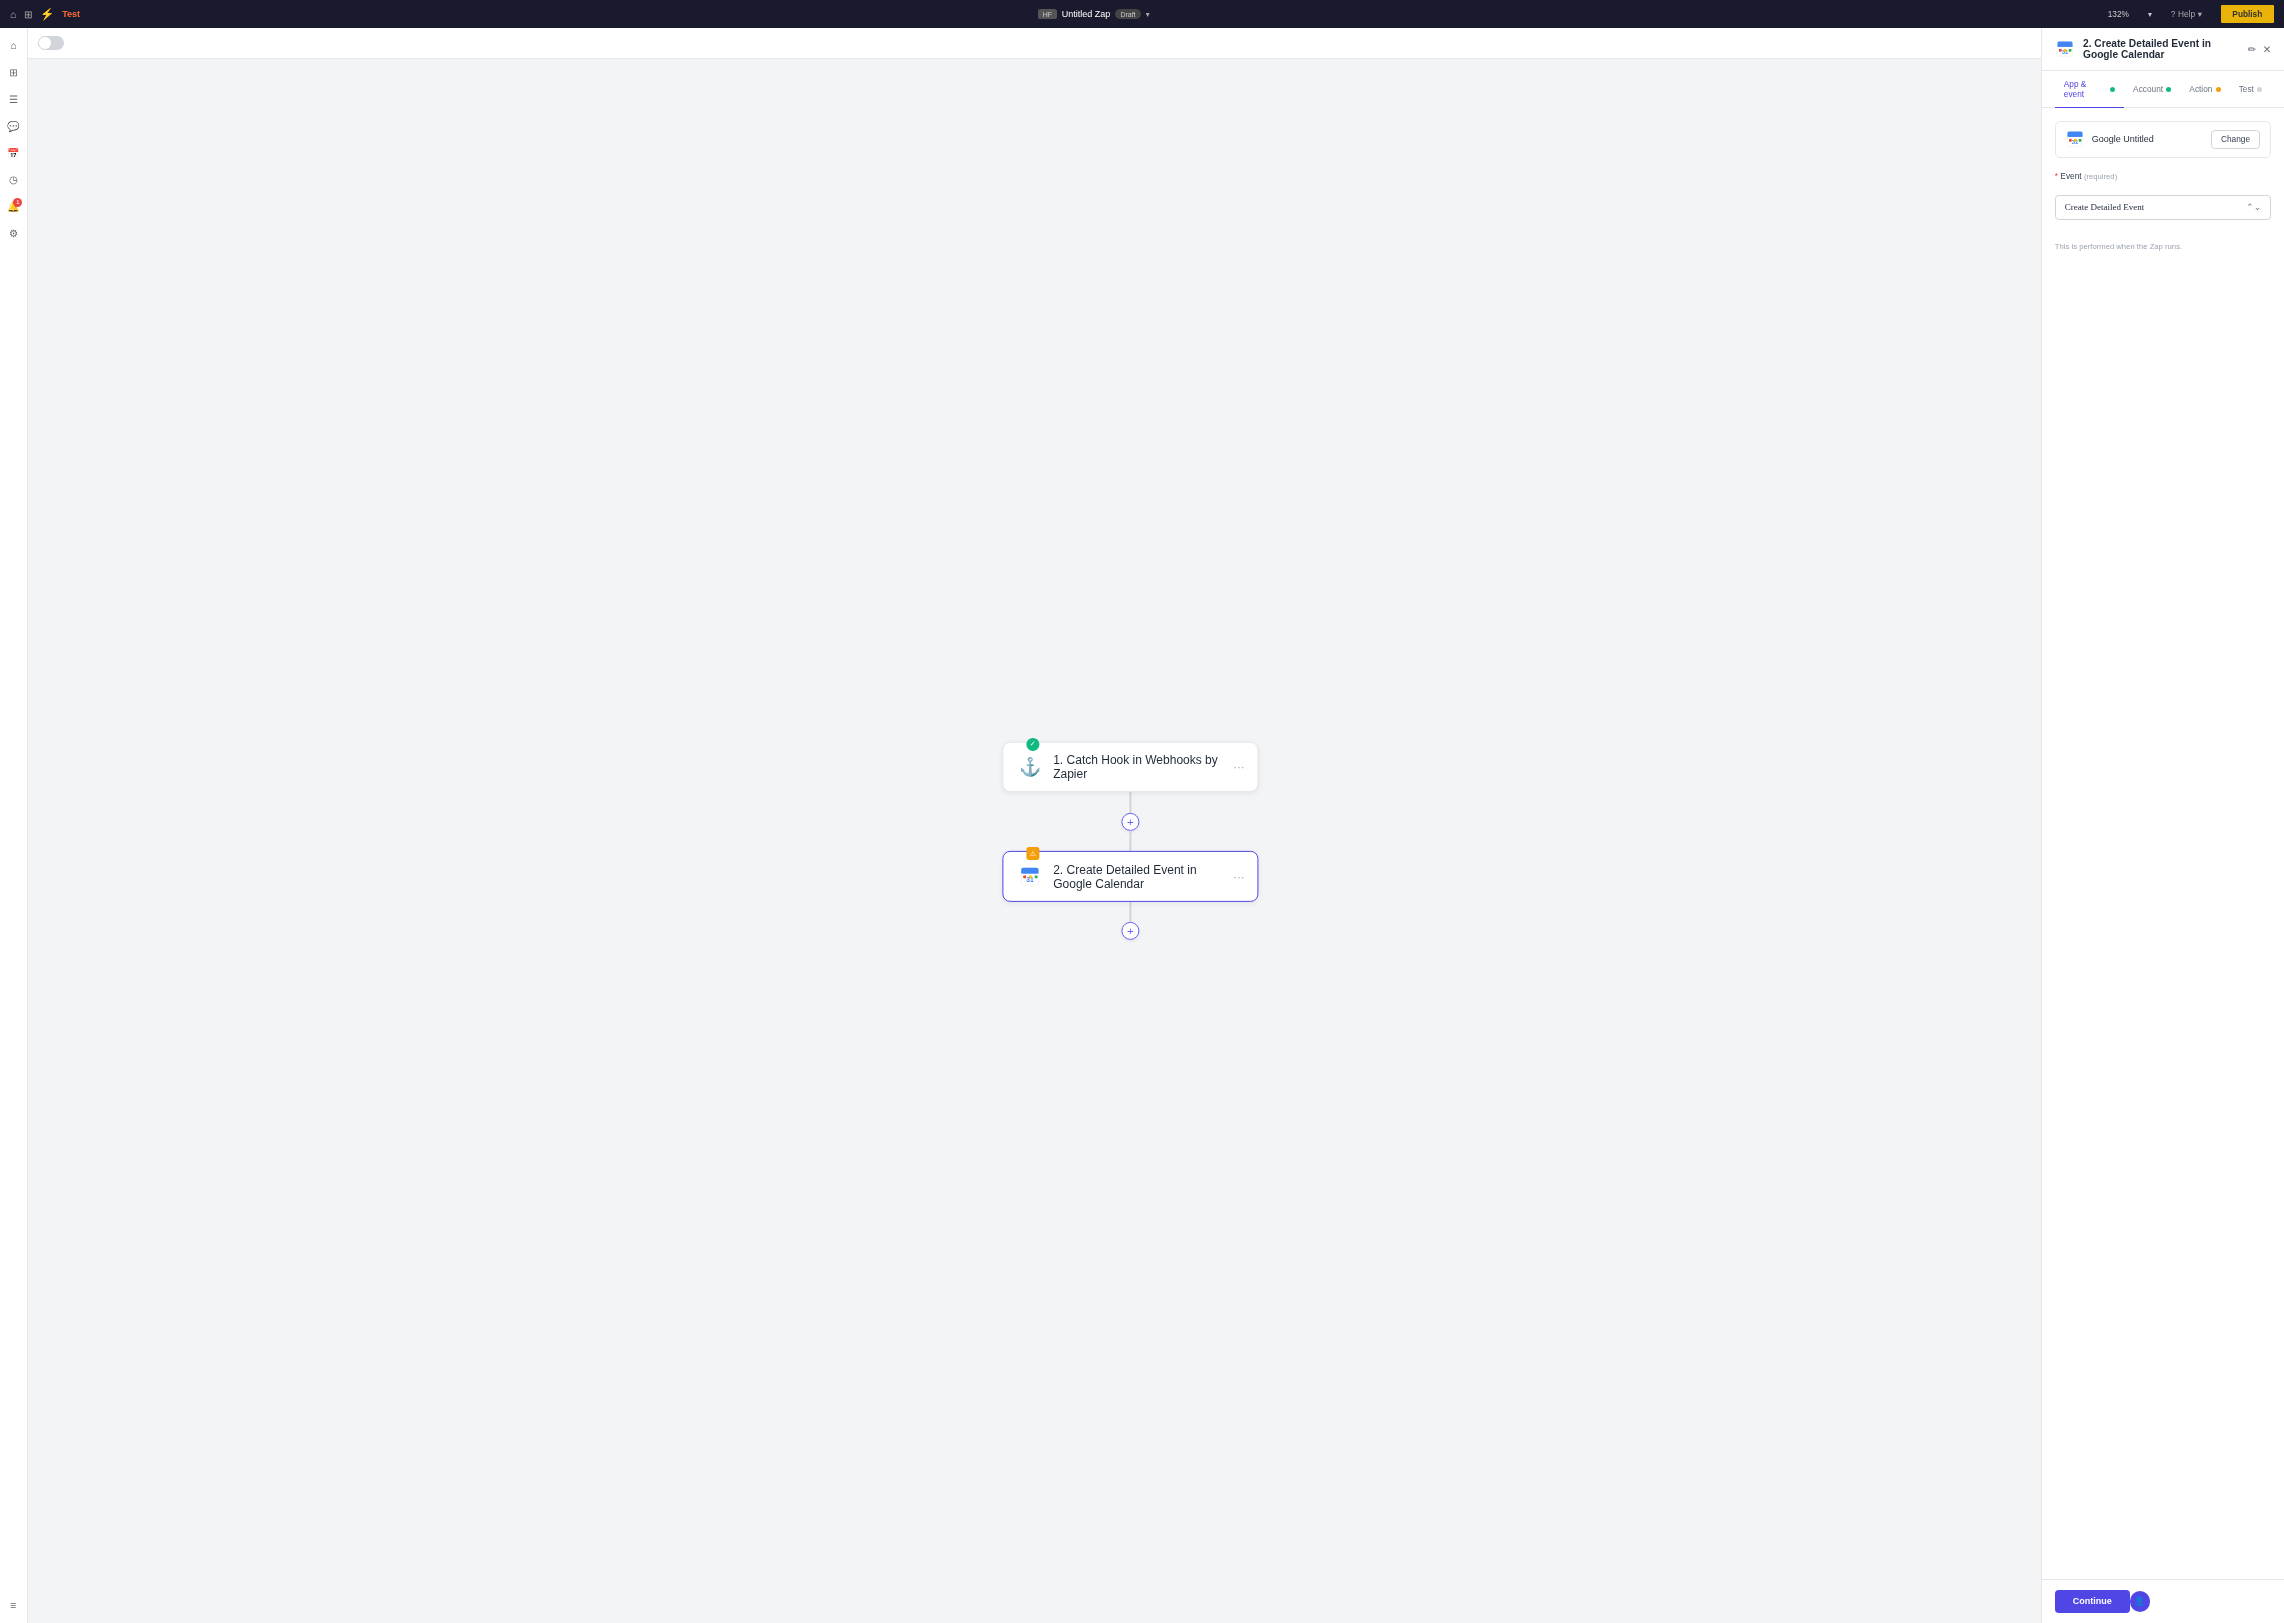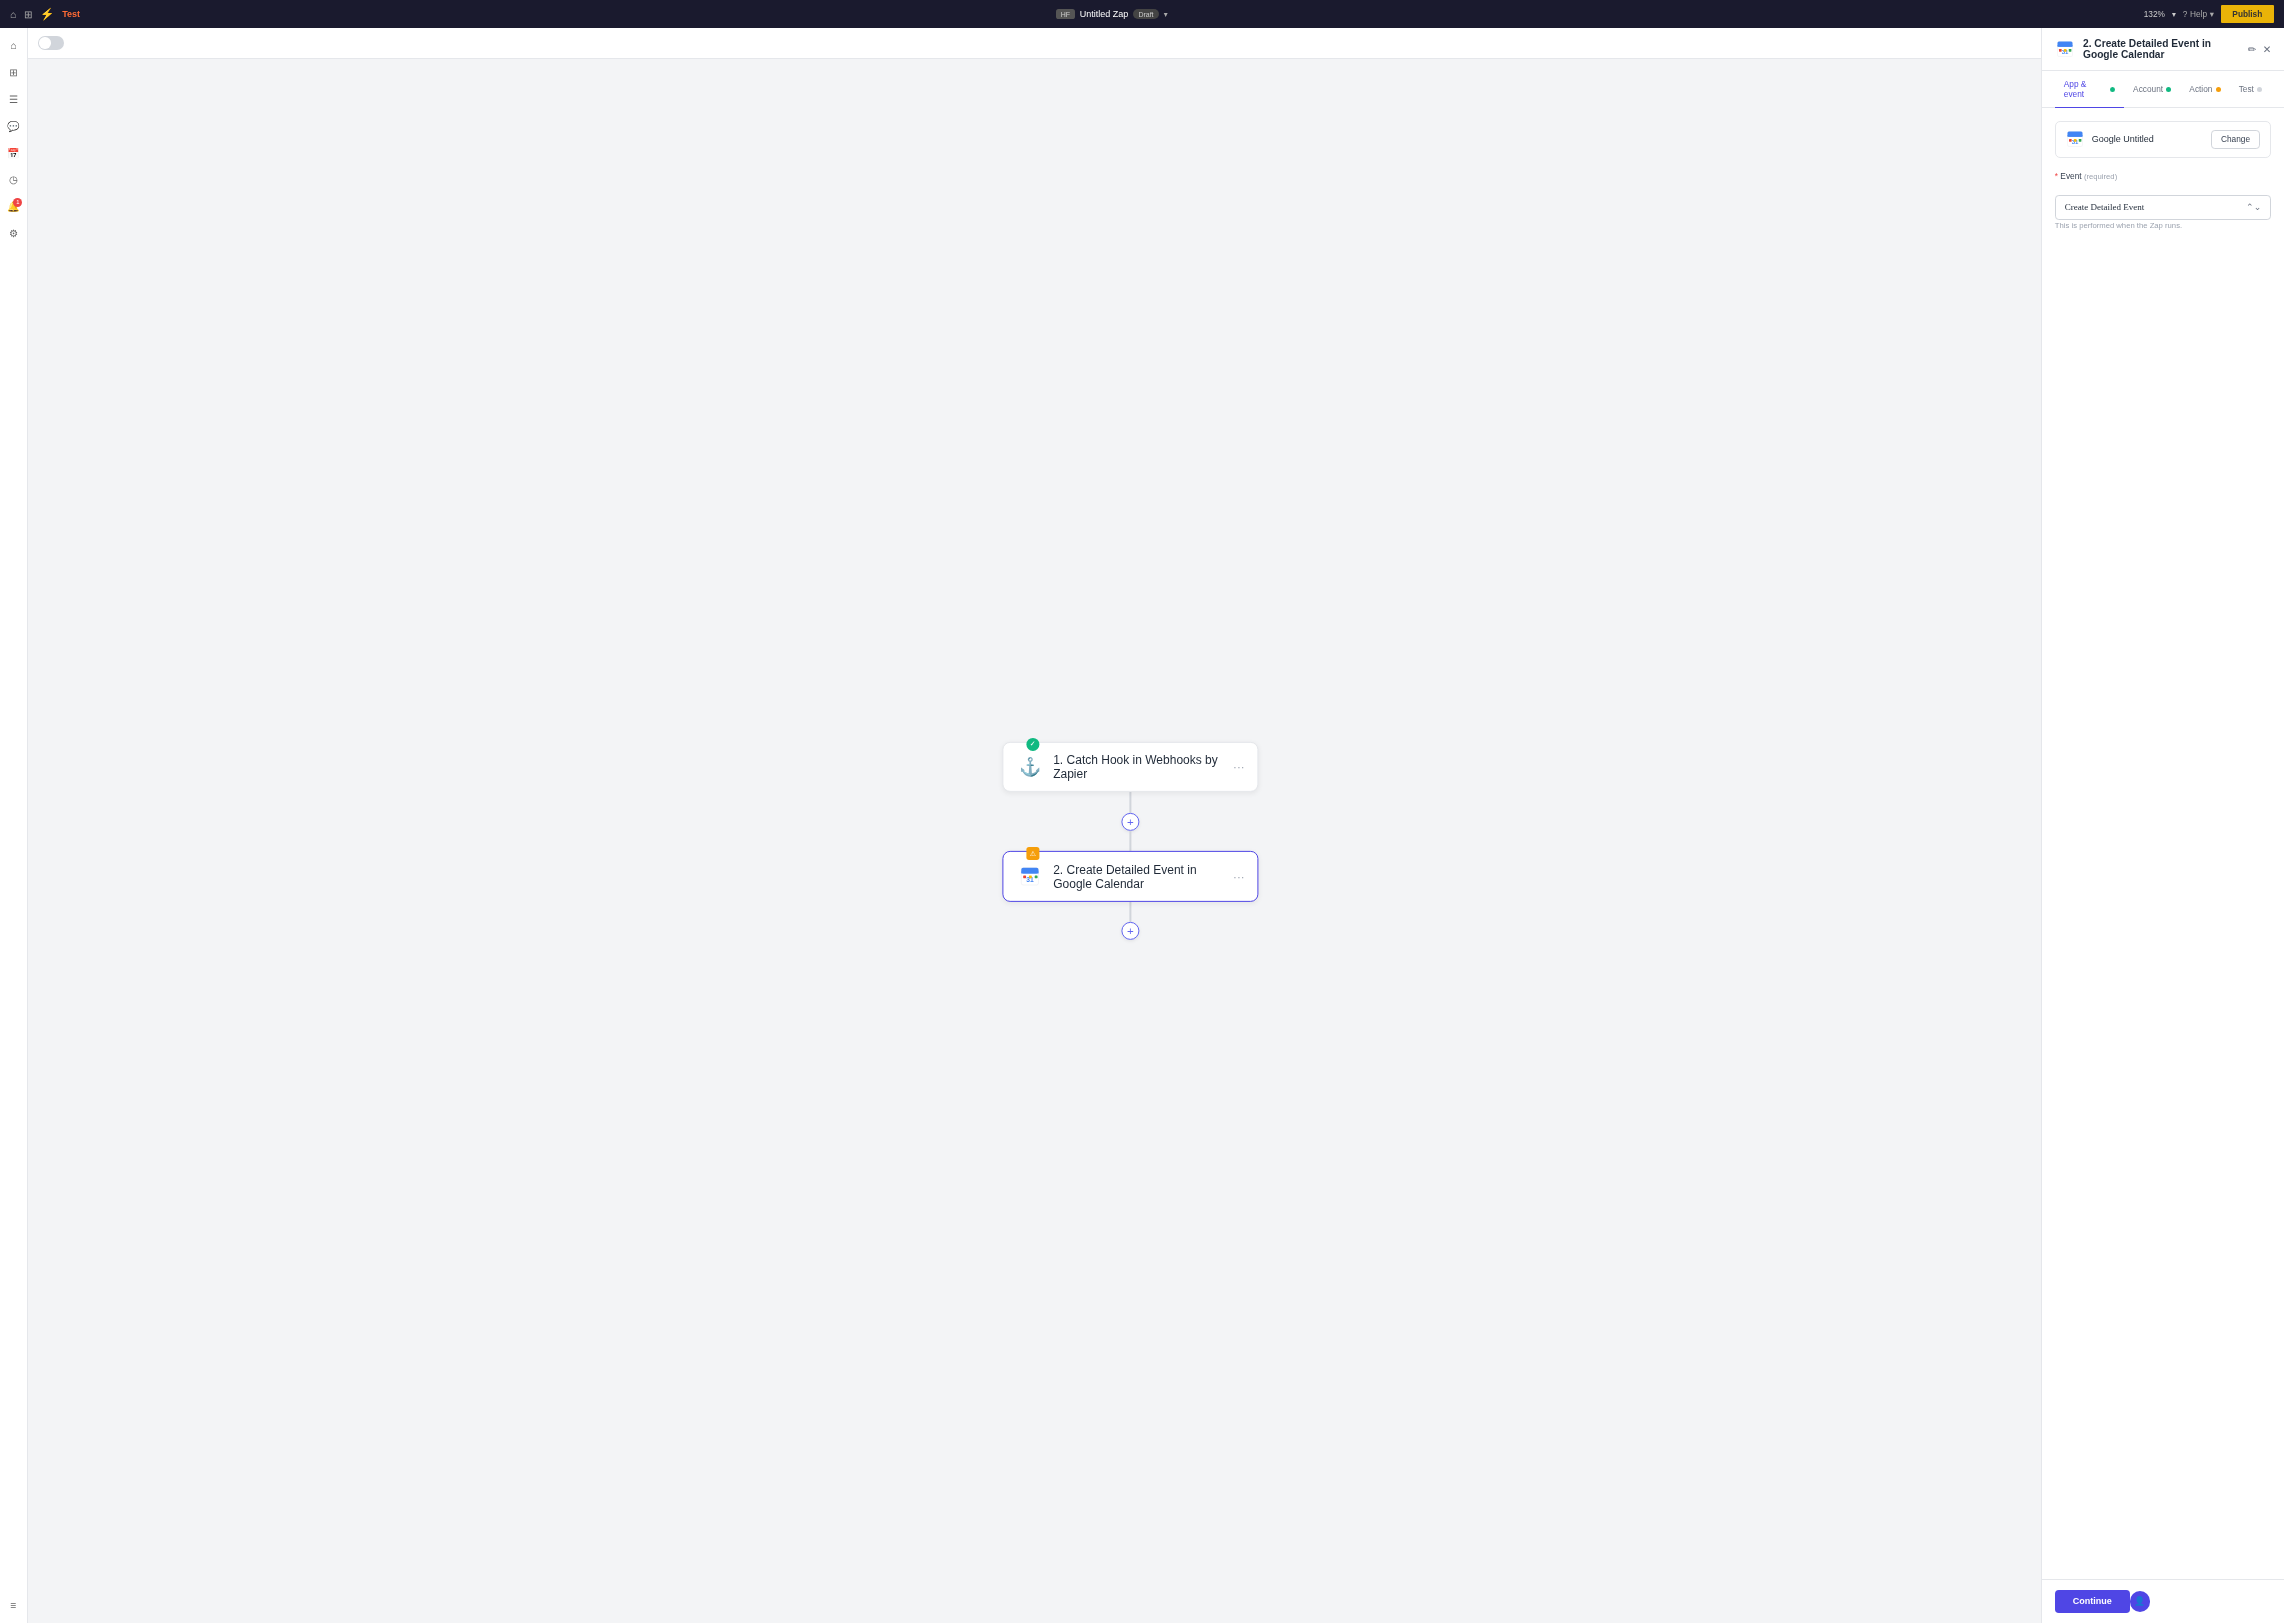--- a/index.html
+++ b/index.html
@@ -5,21 +5,21 @@
     * { box-sizing: border-box; margin: 0; padding: 0; }
     body { font-family: -apple-system, BlinkMacSystemFont, 'Segoe UI', sans-serif; background: #f3f4f6; overflow: hidden; height: 100vh; }
 
     
     .topbar {
       display: flex; align-items: center; justify-content: space-between;
       background: #1a1a2e; height: 28px; padding: 0 10.2px; position: fixed; top: 0; left: 0; right: 0; z-index: 100;
     }
     .topbar-left { display: flex; align-items: center; gap: 7.7px; }
     .topbar-center { display: flex; align-items: center; gap: 5.1px; }
-    .topbar-right { display: flex; align-items: center; gap: 7px; }
+    .topbar-right { display: flex; align-items: center; gap: 19px; }
     .topbar-icon { color: #aaa; font-size: 10.2px; cursor: pointer; }
     .zap-brand { color: #ff6b35; font-size: 11.5px; font-weight: 700; }
     .zap-name { color: #fff; font-size: 9px; font-weight: 500; }
     .draft-badge { background: #444; color: #ccc; font-size: 7px; padding: 1.3px 5.1px; border-radius: 6.4px; }
     .zoom-info { color: #ccc; font-size: 8.3px; }
     .publish-btn {
       background: #eab308; color: #333; border: none; padding: 3.8px 11.5px;
       border-radius: 1px; font-size: 8.3px; font-weight: 600; cursor: pointer;
     }
 
@@ -145,21 +145,21 @@
       padding: 3.8px 9px; border-radius: 3.8px; font-size: 8.3px; cursor: pointer;
     }
 
     .field-label { font-size: 8.3px; color: #374151; margin-bottom: 14px; }
 
     .select-field {
       width: 100%; border: 0.6px solid #d1d5db; border-radius: 3.8px;
       padding: 6.4px 9px; font-size: 9px; color: #1f2937;
       background: #fff; cursor: pointer; display: flex; align-items: center; justify-content: space-between; font-family: Liberation Serif, serif;
     }
-    .field-hint { font-size: 7.7px; color: #9ca3af; margin-top: 1px; }
+    .field-hint { font-size: 7.7px; color: #9ca3af; margin-top: 22px; }
 
     
     .panel-footer {
       padding: 10.2px 12.8px; border-top: 0.6px solid #e5e7eb;
       display: flex; justify-content: flex-start; align-items: center;
     }
     .continue-btn {
       background: #4f46e5; color: #fff; border: none;
       padding: 6.4px 18px; border-radius: 3.8px; font-size: 9px;
       font-weight: 600; cursor: pointer;

